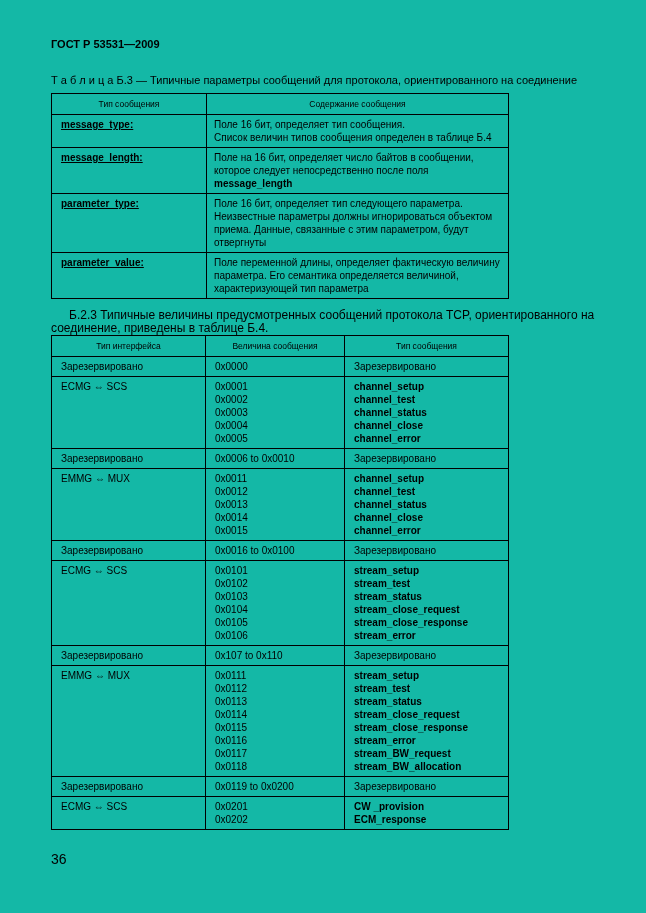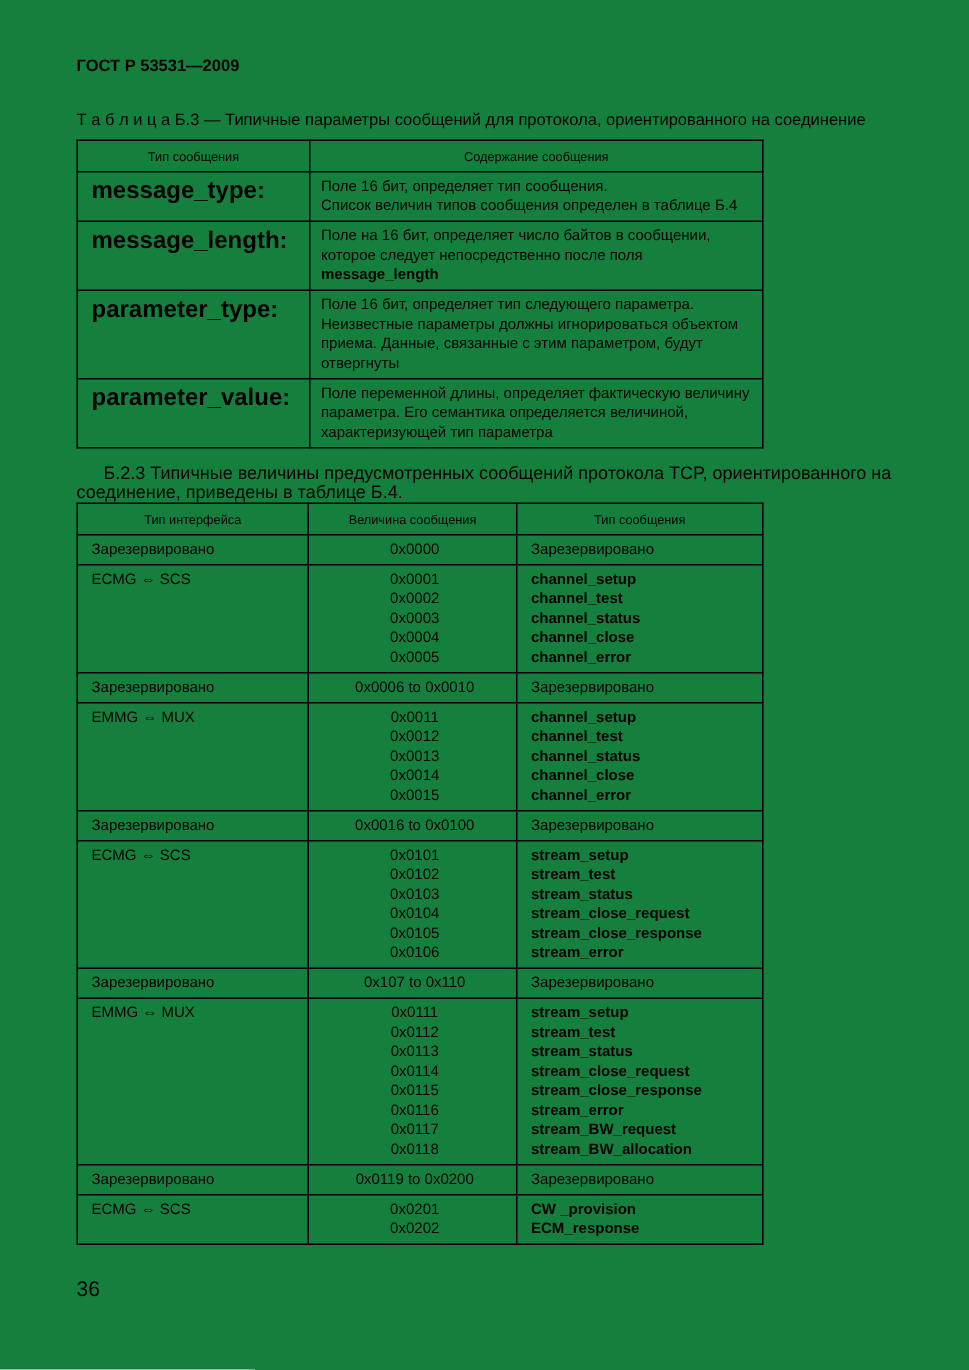--- a/index.html
+++ b/index.html
@@ -1,19 +1,19 @@
 <!DOCTYPE html>
 <html><head>
 <meta charset="utf-8">
 <style>
   * { box-sizing: border-box; }
   html, body { margin: 0; padding: 0; background: #e8e8e8; }
   .page {
     width: 646px; height: 913px;
-    background: #15803d;
+    background: #14b8a6;
     position: relative;
     overflow: hidden;
     font-family: "Liberation Sans", sans-serif;
     color: #000;
   }
   .content { position: absolute; left: 51px; top: 38px; width: 545px; }
 
   .doc-header {
     font-weight: bold;
     font-size: 11px;
@@ -37,23 +37,24 @@
     font-weight: normal;
     font-size: 8.5px;
     text-align: center;
     padding: 5px 4px;
   }
 
   
   .b3 td.name {
     width: 155px;
     font-weight: bold;
-    font-size: 16px;
+    font-size: 10px;
     vertical-align: top;
     padding: 4px 4px 4px 9px;
+    text-decoration: underline;
   }
   .b3 td.desc {
     font-size: 10px;
     line-height: 13px;
     padding: 3px 7px;
     vertical-align: top;
   }
   .bold { font-weight: bold; }
 
   .para {
@@ -66,21 +67,21 @@
   .caption-b4 { margin-top: 22px; }
 
   
   .b4 td {
     font-size: 10px;
     line-height: 13px;
     vertical-align: top;
     padding: 3px 6px 3px 9px;
   }
   .b4 td.col-iface { width: 182px; }
-  .b4 td.col-values { width: 182px; text-align: center; }
+  .b4 td.col-values { width: 182px; }
   .b4 td.col-msgs { width: 181px; }
   .b4 td.msg-bold div { font-weight: bold; }
   .b4 tbody tr:last-child td { border-bottom: 1px dashed #999; }
 
   .page-number {
     position: absolute;
     left: 51px;
     top: 851px;
     font-size: 14px;
   }

